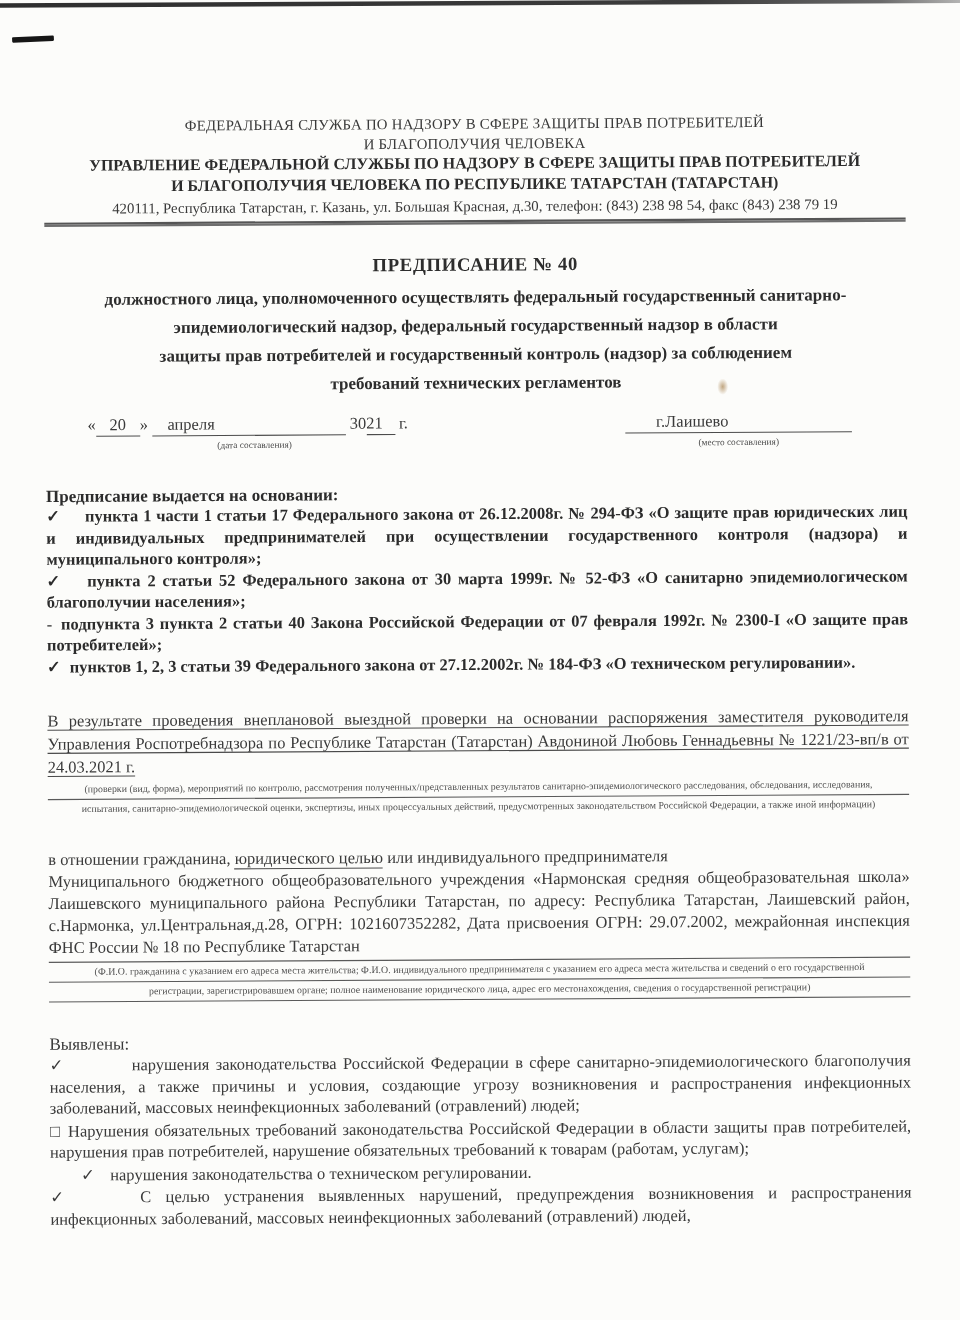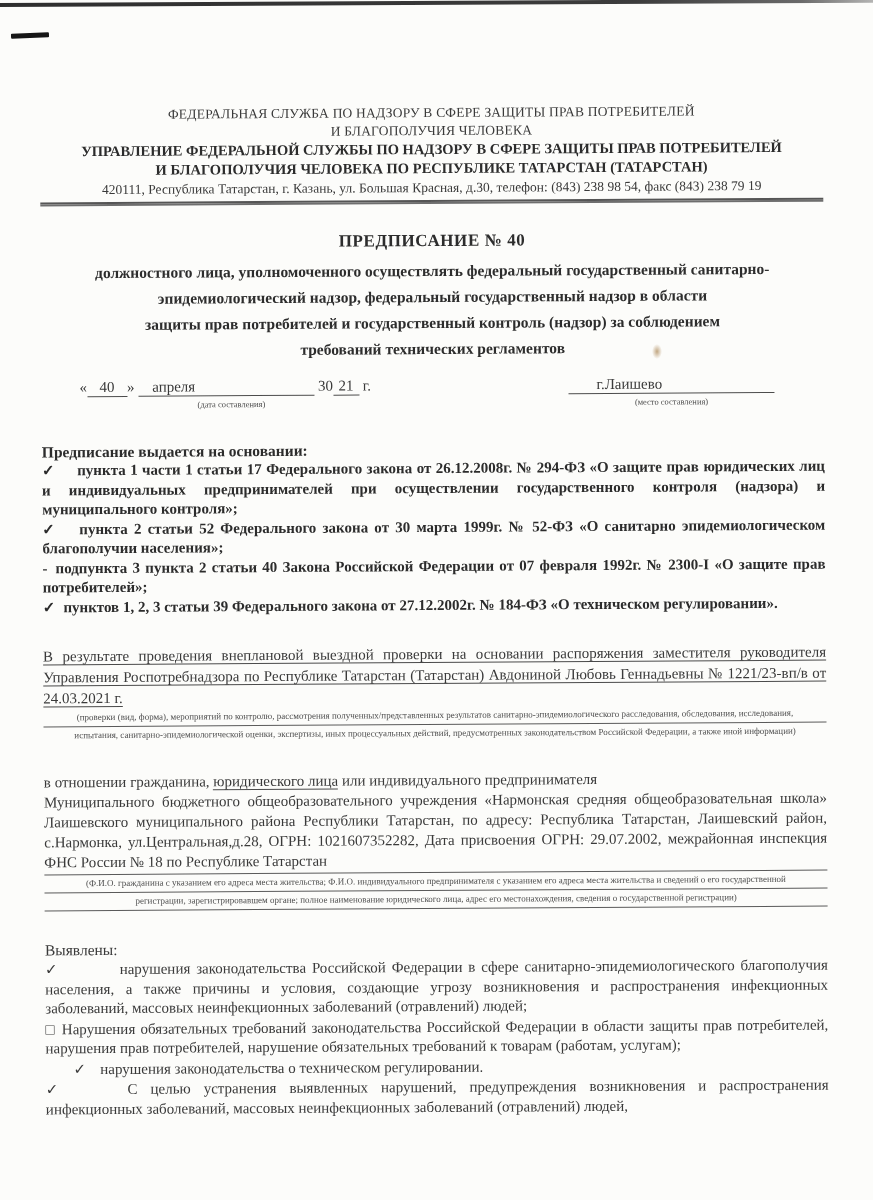--- a/index.html
+++ b/index.html
@@ -39,21 +39,21 @@
   
   .doc-title { margin-top:27px; text-align:center; font-weight:bold; font-size:17px; letter-spacing:.6px; color:#2d2d2d; }
   .doc-sub { margin-top:7px; text-align:center; font-weight:bold; font-size:15.5px; line-height:26px; color:#2d2d2d; }
 
   
   .date-row { display:flex; justify-content:space-between; margin-top:15px; font-size:15px; color:#3a3a3a; }
   .date-left { margin-left:38px; }
   .u { border-bottom:1.5px solid #4c4c4c; }
   .day-cell { display:inline-block; width:40px; text-align:center; }
   .month-cell { display:inline-block; width:176px; padding-left:14px; }
-  .yr-cell { display:inline-block; width:26px; text-align:center; }
+  .yr-cell { display:inline-block; width:26px; text-align:left; }
   .date-caption { font-size:8.5px; color:#4a4a4a; margin-top:3px; margin-left:118px; }
   .place-group { width:206px; margin-right:50px; }
   .place-line { border-bottom:1.2px solid #4c4c4c; padding-left:28px; font-size:15px; }
   .place-caption { font-size:8.5px; color:#4a4a4a; margin-top:3px; text-align:center; }
 
   
   .section-heading { margin-top:33px; font-weight:bold; font-size:15.5px; color:#2c2c2c; }
   .basis-item { font-weight:bold; font-size:15px; line-height:19.5px; text-align:justify; color:#2c2c2c; }
   .mk-gap { display:inline-block; width:22px; }
   .mk-gap-sm { display:inline-block; width:8px; }
@@ -102,21 +102,21 @@
     <div class="doc-title">ПРЕДПИСАНИЕ № 40</div>
     <div class="doc-sub">
       <div>должностного лица, уполномоченного осуществлять федеральный государственный санитарно-</div>
       <div>эпидемиологический надзор, федеральный государственный надзор в области</div>
       <div>защиты прав потребителей и государственный контроль (надзор) за соблюдением</div>
       <div>требований технических регламентов</div>
     </div>
 
     <div class="date-row">
       <div class="date-left">
-        <span>«</span><span class="u day-cell">40</span><span>»</span>
+        <span>«</span><span class="u day-cell">20</span><span>»</span>
         <span class="u month-cell">апреля</span>
         <span>30</span><span class="u yr-cell">21</span>
         <span>г.</span>
         <div class="date-caption">(дата составления)</div>
       </div>
       <div class="place-group">
         <div class="place-line">г.Лаишево</div>
         <div class="place-caption">(место составления)</div>
       </div>
     </div>
@@ -124,21 +124,21 @@
     <div class="section-heading">Предписание выдается на основании:</div>
     <div class="basis-item"><span>✓</span><span class="mk-gap"></span><span>пункта 1 части 1 статьи 17 Федерального закона от 26.12.2008г. № 294-ФЗ «О  защите прав юридических лиц и индивидуальных предпринимателей при осуществлении государственного контроля (надзора) и муниципального контроля»;</span></div>
     <div class="basis-item"><span>✓</span><span class="mk-gap"></span><span>пункта 2 статьи 52 Федерального закона от 30 марта 1999г. № 52-ФЗ «О санитарно эпидемиологическом благополучии населения»;</span></div>
     <div class="basis-item"><span>-</span><span class="mk-gap-sm"></span><span>подпункта 3 пункта 2 статьи 40 Закона Российской Федерации от 07 февраля 1992г. № 2300-I «О защите прав потребителей»;</span></div>
     <div class="basis-item hang"><span>✓</span><span class="mk-gap-sm"></span><span>пунктов 1, 2, 3 статьи 39 Федерального закона от 27.12.2002г. № 184-ФЗ «О техническом регулировании».</span></div>
 
     <div class="result-para">В результате проведения внеплановой выездной проверки на основании распоряжения заместителя руководителя Управления Роспотребнадзора по Республике Татарстан (Татарстан) Авдониной Любовь Геннадьевны № 1221/23-вп/в от 24.03.2021 г.</div>
     <div class="fine fine-b">(проверки (вид, форма), мероприятий по контролю, рассмотрения полученных/представленных результатов санитарно-эпидемиологического расследования, обследования, исследования,</div>
     <div class="fine">испытания, санитарно-эпидемиологической оценки, экспертизы, иных процессуальных действий, предусмотренных законодательством Российской Федерации, а также иной информации)</div>
 
-    <div class="subject-intro"><span>в отношении гражданина, </span><span class="u">юридического лица</span><span> или индивидуального предпринимателя</span></div>
+    <div class="subject-intro"><span>в отношении гражданина, </span><span class="u">юридического целью</span><span> или индивидуального предпринимателя</span></div>
     <div class="subject-body">Муниципального бюджетного общеобразовательного учреждения «Нармонская средняя общеобразовательная школа» Лаишевского муниципального района Республики Татарстан, по адресу: Республика Татарстан, Лаишевский район, с.Нармонка, ул.Центральная,д.28, ОГРН: 1021607352282, Дата присвоения ОГРН: 29.07.2002, межрайонная инспекция ФНС России № 18 по Республике Татарстан</div>
     <div class="fines-top">
       <div class="fine fine-b">(Ф.И.О. гражданина с указанием его адреса места жительства; Ф.И.О. индивидуального предпринимателя с указанием его адреса места жительства и сведений о его государственной</div>
       <div class="fine fine-b">регистрации, зарегистрировавшем органе; полное наименование юридического лица, адрес его местонахождения, сведения о государственной регистрации)</div>
     </div>
 
     <div class="findings-heading">Выявлены:</div>
     <div class="f-item"><span>✓</span><span class="tab-lg"></span><span>нарушения законодательства Российской Федерации в сфере санитарно-эпидемиологического благополучия населения, а также причины и условия, создающие угрозу возникновения и распространения инфекционных заболеваний, массовых неинфекционных заболеваний (отравлений) людей;</span></div>
     <div class="f-item"><span>□</span><span class="tab-sm"></span><span>Нарушения обязательных требований законодательства Российской Федерации в области защиты прав потребителей, нарушения прав потребителей, нарушение обязательных требований к товарам (работам, услугам);</span></div>
     <div class="f-item f-indent"><span>✓</span><span class="tab-md"></span><span>нарушения законодательства о техническом регулировании.</span></div>

